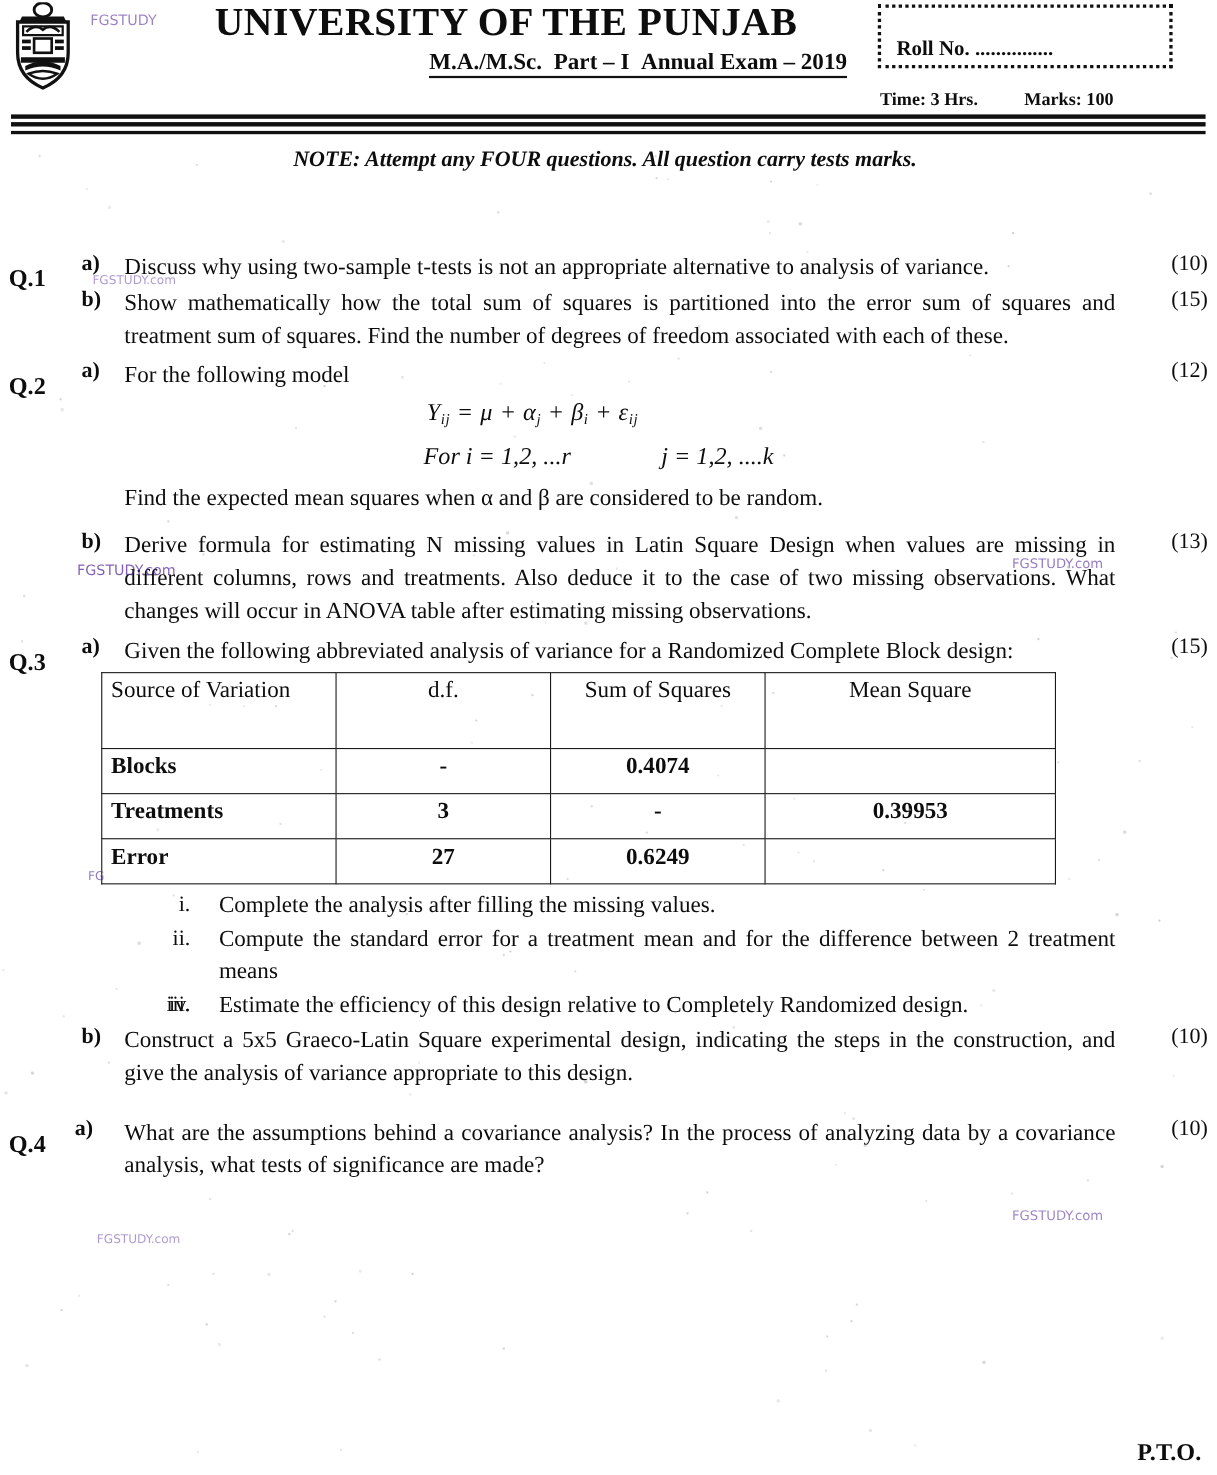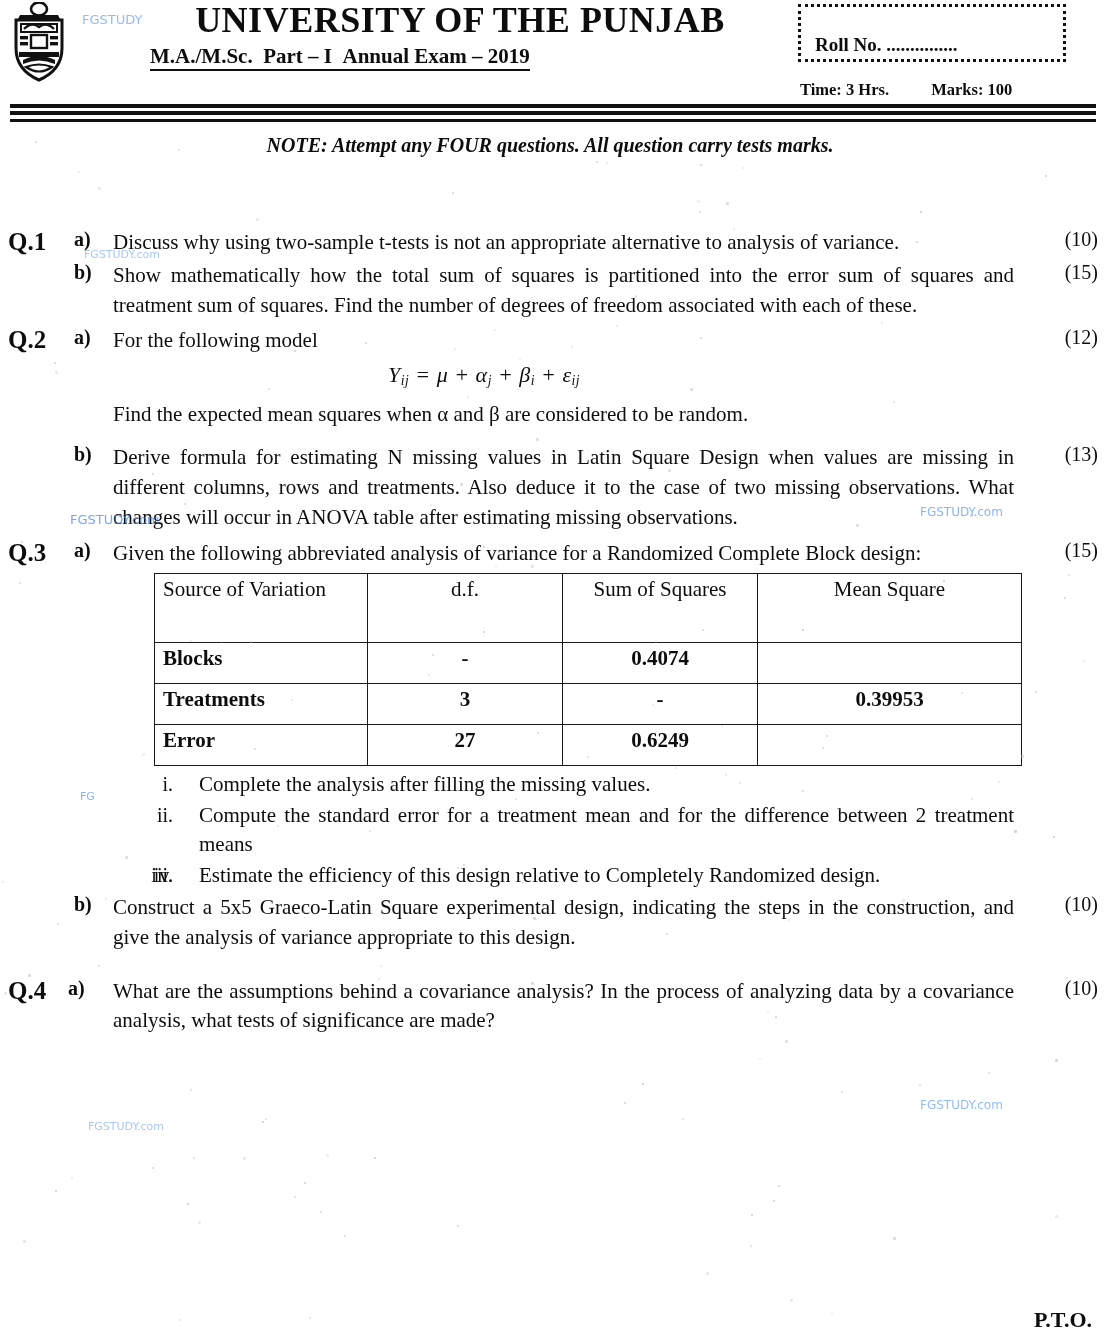--- a/index.html
+++ b/index.html
@@ -38,21 +38,21 @@
     font-weight: bold;
     letter-spacing: 0.5px;
     line-height: 1.0;
     font-family: "Liberation Serif", "DejaVu Serif", serif;
   }
   .exam-line {
     position: absolute;
     left: 150px;
     top: 44px;
     width: 620px;
-    text-align: left;
+    text-align: right;
     font-size: 21px;
     font-weight: bold;
   }
   .exam-line span.u {
     border-bottom: 2px solid #111;
     padding-bottom: 1px;
   }
   .subject-row {
     position: absolute;
     left: 14px;
@@ -127,23 +127,24 @@
     top: 228px;
     width: 1106px;
   }
   .qrow {
     position: relative;
     display: block;
   }
   .qlabel {
     position: absolute;
     left: 8px;
-    font-size: 25px;
+    font-size: 22px;
     font-weight: bold;
     white-space: nowrap;
+    margin-top: 12px;
   }
   .sublabel {
     position: absolute;
     left: 74px;
     font-size: 20px;
     font-weight: bold;
   }
   .qtext {
     margin-left: 113px;
     margin-right: 92px;
@@ -178,21 +179,21 @@
   }
   .mathline2 .gap { display: inline-block; width: 82px; }
   sub.ms {
     font-size: 0.62em;
     font-style: italic;
     vertical-align: -0.25em;
   }
 
   
   .anova-wrap {
-    margin-left: 116px;
+    margin-left: 54px;
     margin-top: 4px;
     padding-left: 38px;
   }
   table.anova {
     border-collapse: collapse;
     width: 868px;
     font-size: 21px;
   }
   table.anova td, table.anova th {
     border: 1.6px solid #1a1a1a;
@@ -235,21 +236,21 @@
     right: 14px;
     bottom: 8px;
     font-size: 22px;
     font-weight: bold;
   }
 
   
   .wm {
     position: absolute;
     font-family: "DejaVu Sans", "Liberation Sans", sans-serif;
-    color: #3b82f6;
+    color: #4c1d95;
     pointer-events: none;
     white-space: nowrap;
   }
   .speck {
     position: absolute;
     background: #b9b9b9;
     border-radius: 50%;
     pointer-events: none;
   }
 </style>
@@ -323,20 +324,23 @@
     <span class="sublabel">a)</span>
     <span class="marksnum">(12)</span>
     <div class="qtext nojust">For the following model</div>
 
     <div class="mathblock">
       <div class="mathline1">
         <span>Y</span><sub class="ms">ij</sub>
         <span>= μ + α</span><sub class="ms">j</sub>
         <span>+ β</span><sub class="ms">i</sub>
         <span>+ ε</span><sub class="ms">ij</sub>
+      </div>
+      <div class="mathline2">
+        <span>For i = 1,2, ...r</span><span class="gap"></span><span>j = 1,2, ....k</span>
       </div>
     </div>
 
     <div class="qtext nojust" style="margin-top:10px;">Find the expected mean squares when α and β are considered to be random.</div>
   </div>
 
   <div class="qrow" style="margin-top:14px;">
     <span class="sublabel">b)</span>
     <span class="marksnum">(13)</span>
     <div class="qtext">Derive formula for estimating N missing values in Latin Square Design when values are missing in different columns, rows and treatments. Also deduce it to the case of two missing observations. What changes will occur in ANOVA table after estimating missing observations.</div>

